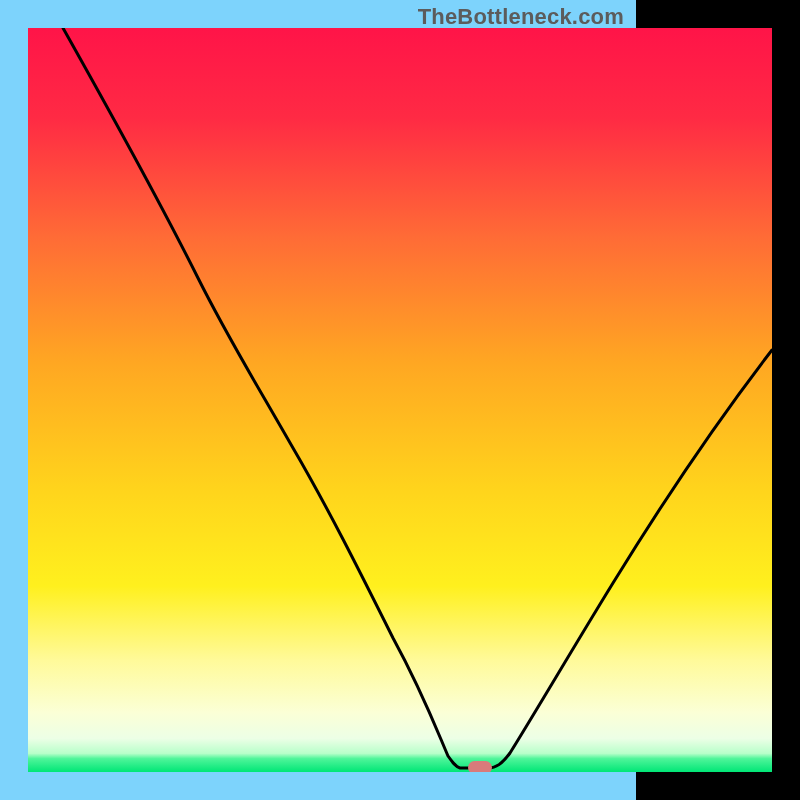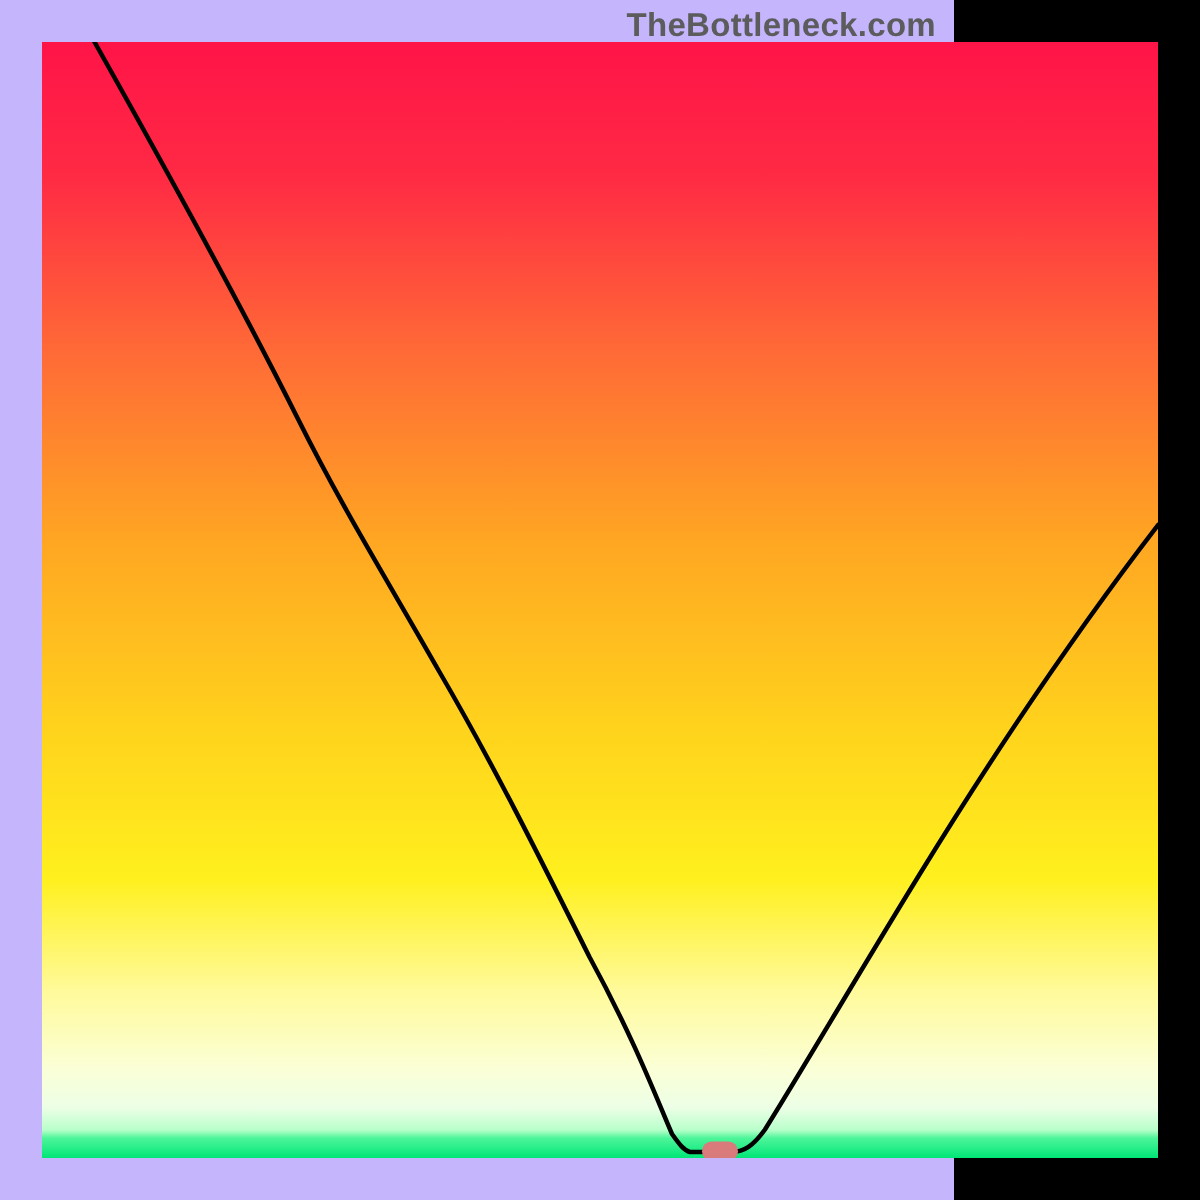--- a/index.html
+++ b/index.html
@@ -8,21 +8,21 @@
     width: 800px;
     height: 800px;
     background: #000;
     font-family: Arial, Helvetica, sans-serif;
     overflow: hidden;
   }
   .frame {
     position: relative;
     width: 636px;
     height: 800px;
-    background: #c4b5fd;
+    background: #7dd3fc;
   }
   .watermark {
     position: absolute;
     top: 4px;
     right: 12px;
     color: #5c5c5c;
     font-size: 22px;
     font-weight: 600;
     letter-spacing: 0.2px;
     z-index: 20;

